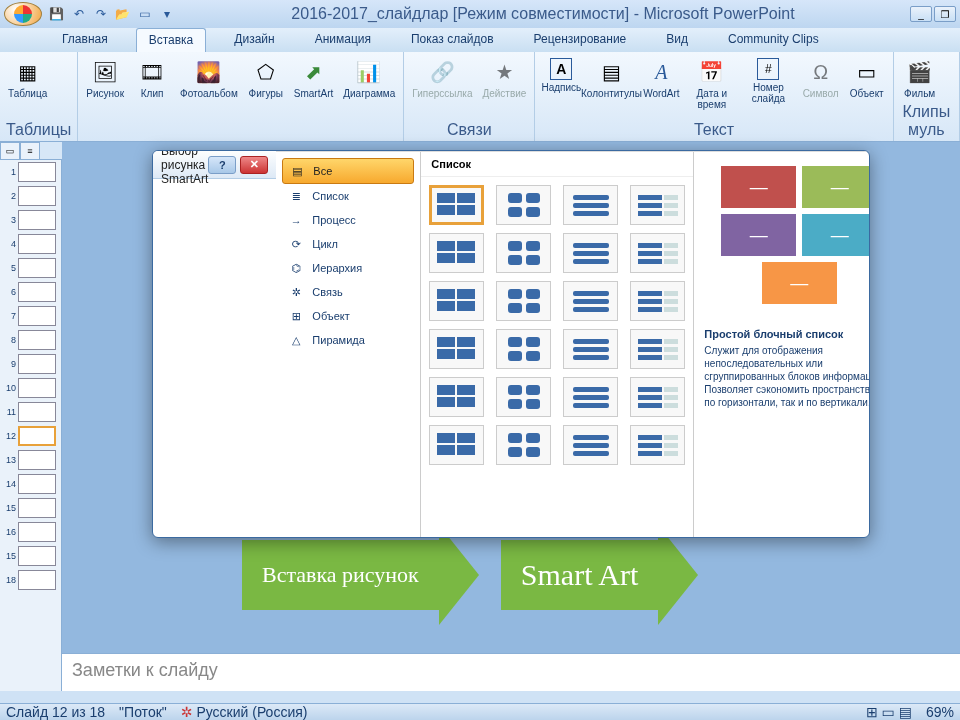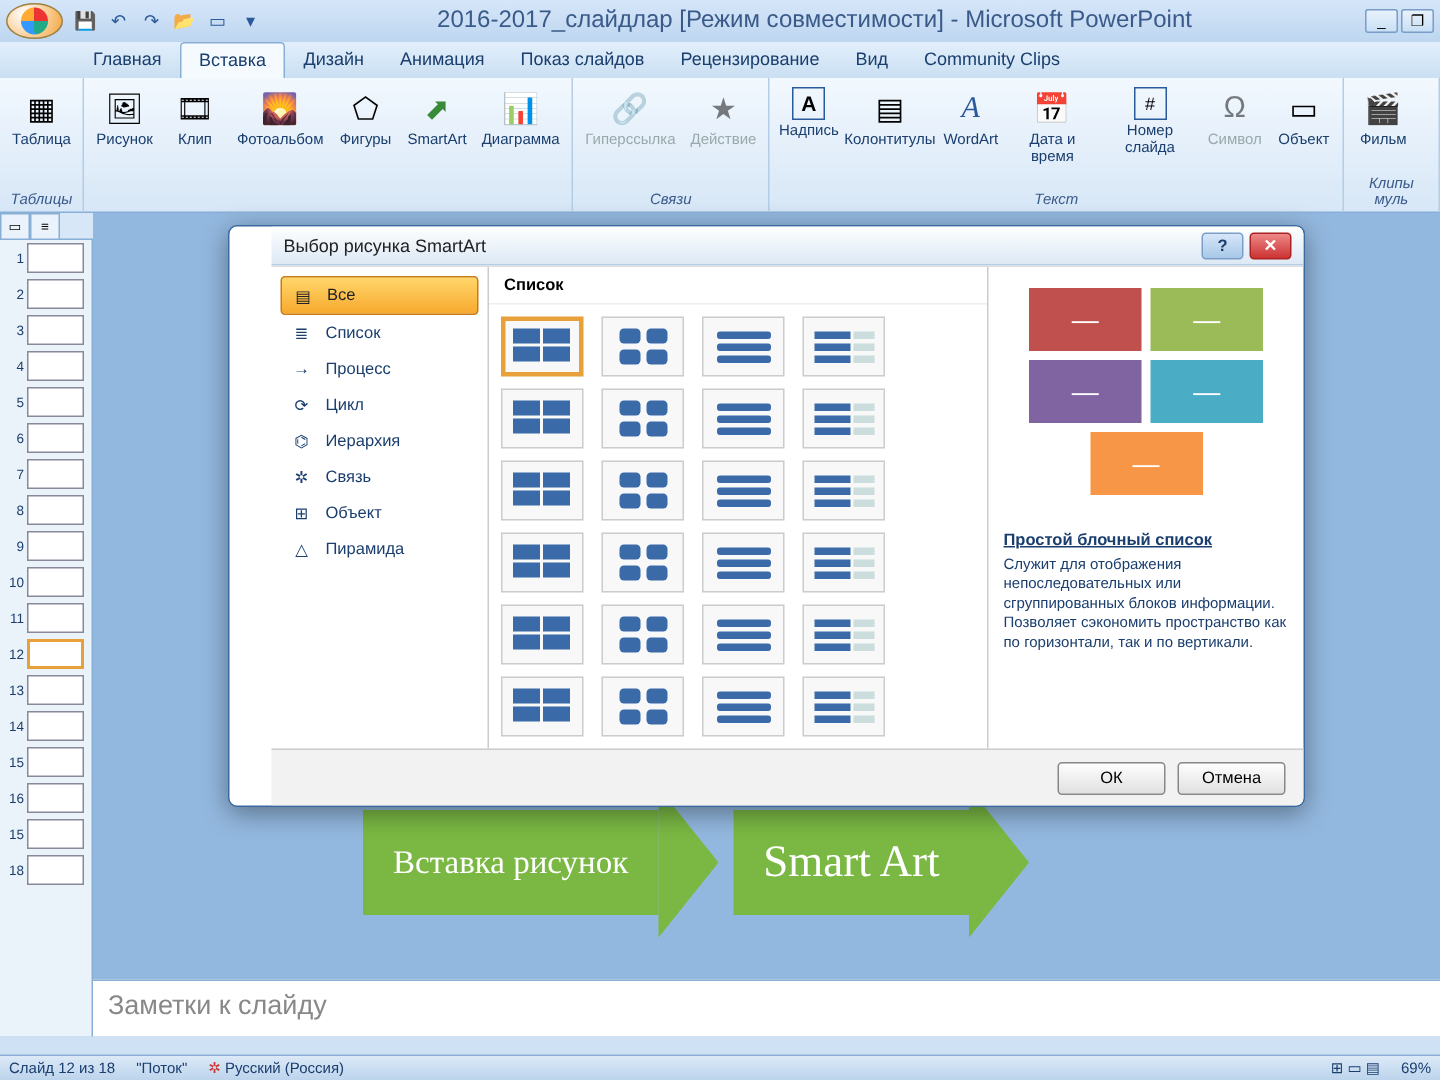--- a/index.html
+++ b/index.html
@@ -9,29 +9,29 @@
 .titlebar { height: 28px; background: linear-gradient(#d6e6f9, #bdd6f0); display: flex; align-items: center; padding: 0 4px; }
 .office-btn { width: 38px; height: 24px; background: radial-gradient(circle at 30% 30%, #fff, #f2a33a); border-radius: 50%; border: 1px solid #a08040; margin-right: 6px; display:flex; align-items:center; justify-content:center; }
 .office-btn::after { content:''; width:18px; height:18px; background: conic-gradient(#e33 0 25%, #2a8 0 50%, #39f 0 75%, #fa3 0); border-radius:50%; }
 .qat { display: flex; gap: 4px; align-items: center; }
 .qat-btn { width: 18px; height: 18px; display:flex; align-items:center; justify-content:center; color:#2a5a9a; font-size:12px; cursor:pointer; }
 .titlebar-text { flex: 1; text-align: center; color: #3a5a8a; font-size: 16px; }
 .win-controls { display: flex; gap: 2px; }
 .win-btn { width: 22px; height: 16px; background: linear-gradient(#eaf2fb, #c8dff5); border: 1px solid #7a9ec8; border-radius: 2px; font-size: 10px; display:flex; align-items:center; justify-content:center; }
 
 
-.ribbon-tabs { height: 24px; background: linear-gradient(#e3effb, #c9dff2); display: flex; padding-left: 50px; gap: 0; font-size: 12px; text-align: right; }
+.ribbon-tabs { height: 24px; background: linear-gradient(#e3effb, #c9dff2); display: flex; padding-left: 50px; gap: 16px; font-size: 12px; text-align: right; }
 .tab { padding: 4px 12px; color: #1a3e6e; cursor: pointer; }
 .tab.active { background: #f5faff; border: 1px solid #8aafd6; border-bottom: none; border-radius: 3px 3px 0 0; }
 
 
 .ribbon { height: 90px; background: linear-gradient(#f2f8fe, #d7e7f7); border-bottom: 1px solid #8aafd6; display: flex; }
 .group { border-right: 1px solid #b3cde6; padding: 2px 6px 0; display:flex; flex-direction:column; }
 .group-items { display: flex; gap: 6px; flex:1; align-items:flex-start; padding-top:2px; }
-.group-label { text-align: center; color: #3a5a8a; font-size: 10px; padding: 2px 0; font-style: italic; }
+.group-label { text-align: center; color: #3a5a8a; font-size: 16px; padding: 2px 0; }
 .rbtn { display: flex; flex-direction: column; align-items: center; gap: 2px; padding: 2px; cursor: pointer; min-width: 40px; }
 .rbtn .ico { width: 28px; height: 28px; display:flex; align-items:center; justify-content:center; font-size:20px; }
 .rbtn .lbl { font-size: 10px; color: #1a3e6e; text-align:center; line-height:1.1; }
 .rbtn.disabled .lbl { color:#9aa; }
 .rbtn.disabled .ico { opacity:.5; }
 
 
 .main { position: absolute; top: 142px; left: 0; right: 0; bottom: 29px; display: flex; background: #93b8df; }
 .slide-panel { width: 62px; background: #eaf2fa; border-right: 1px solid #8aafd6; overflow-y: auto; padding: 20px 2px 2px; }
 .panel-tabs { position:absolute; top:0; left:0; height:18px; display:flex; background:#d7e7f7; width:62px; border-bottom:1px solid #8aafd6; }
@@ -39,54 +39,54 @@
 .thumb-row { display:flex; align-items:center; gap:2px; margin-bottom:4px; }
 .thumb-num { width: 14px; text-align: right; font-size: 9px; color:#1a3e6e; }
 .thumb { width: 38px; height: 20px; background: #fff; border: 1px solid #889; }
 .thumb-row.sel .thumb { border: 2px solid #e8a13a; }
 
 .canvas { flex: 1; position: relative; background: #93b8df; display:flex; flex-direction:column; }
 .canvas-area { flex:1; position:relative; }
 .notes { height: 38px; background: #fff; border-top: 1px solid #8aafd6; padding: 6px 10px; font-size: 18px; color: #888; }
 
 
-.arrow-group { position: absolute; left: 180px; top: 398px; display: flex; gap: 10px; }
+.arrow-group { position: absolute; left: 180px; top: 398px; display: flex; gap: 22px; }
 .arrow { position: relative; height: 70px; display:flex; align-items:center; }
 .arrow-body { background: #7ab843; color: #fff; padding: 0 20px; height: 70px; display:flex; align-items:center; font-family: Georgia, serif; font-size: 22px; }
 .arrow-body.big { font-size: 30px; }
 .arrow-head { width: 0; height: 0; border-top: 50px solid transparent; border-bottom: 50px solid transparent; border-left: 40px solid #7ab843; margin-top:-15px; margin-bottom:-15px; }
 
 
-.dialog { position: absolute; left: 152px; top: 150px; width: 718px; height: 388px; background: #fff; border: 1px solid #3b6aa0; border-radius: 6px; box-shadow: 0 4px 18px rgba(0,0,0,.4); display:flex; flex-direction:column; overflow:hidden;padding-left:28px; }
+.dialog { position: absolute; left: 152px; top: 150px; width: 718px; height: 388px; background: #fff; border: 1px solid #3b6aa0; border-radius: 6px; box-shadow: 0 4px 18px rgba(0,0,0,.4); display:flex; flex-direction:row; overflow:hidden; }
 .dlg-titlebar { height: 28px; background: linear-gradient(#fdfefe, #dde9f6); display: flex; align-items: center; padding: 0 8px; border-bottom:1px solid #b3cde6; }
 .dlg-title { flex:1; font-size: 12px; color:#222; }
 .dlg-help, .dlg-close { width: 28px; height: 18px; border-radius: 3px; display:flex; align-items:center; justify-content:center; font-size:11px; font-weight:bold; cursor:pointer; }
 .dlg-help { background: linear-gradient(#d6e6f9,#a8c8e8); border:1px solid #7a9ec8; color:#1a3e6e; margin-right:4px; }
 .dlg-close { background: linear-gradient(#e88,#c33); border:1px solid #a22; color:#fff; }
 .dlg-body { flex:1; display:flex; border-top:1px solid #ddd; }
 .dlg-cats { width: 145px; border-right:1px solid #ccc; padding:6px; }
 .cat { display:flex; align-items:center; gap:8px; padding:4px 6px; font-size:11px; color:#1a3e6e; cursor:pointer; border-radius:3px; }
 .cat.sel { background: linear-gradient(#ffd66a, #f7a92e); border:1px solid #c97a12; color:#222; }
 .cat .cico { width:16px; height:16px; display:flex; align-items:center; justify-content:center; }
 .dlg-gallery { flex:1; border-right:1px solid #ccc; display:flex; flex-direction:column; position:relative; }
 .gal-header { padding:6px 10px; font-size:11px; font-weight:bold; border-bottom:1px solid #eee; }
 .gal-scroll { flex:1; overflow-y:scroll; padding:8px; display:grid; grid-template-columns: repeat(4, 55px); gap:8px 12px; align-content:start; }
 .gal-item { width:55px; height:40px; border:1px solid #ccc; background:#f8f8f8; cursor:pointer; display:flex; align-items:center; justify-content:center; }
 .gal-item.sel { border:3px solid #e8a13a; }
 .gal-item svg { width:44px; height:32px; }
 .dlg-preview { width: 210px; padding:10px; display:flex; flex-direction:column; }
 .pv-img { height: 160px; display:flex; flex-wrap:wrap; gap:6px; align-content:flex-start; justify-content:center; padding:4px; }
 .pv-box { width: 75px; height: 42px; display:flex; align-items:center; justify-content:center; color:#fff; font-size:18px; }
-.pv-title { font-weight:bold; font-size:11px; margin:6px 0 4px; color:#1a3e6e;text-decoration:underline; }
+.pv-title { font-weight:bold; font-size:11px; margin:6px 0 4px; color:#1a3e6e; }
 .pv-desc { font-size:10px; color:#1a3e6e; line-height:1.3; }
 .dlg-footer { height: 40px; border-top:1px solid #ccc; display:flex; justify-content:flex-end; align-items:center; gap:8px; padding:0 12px; background:#f2f2f2; }
 .dlg-btn { min-width: 72px; height: 22px; background: linear-gradient(#fefefe,#e0e0e0); border:1px solid #888; border-radius:3px; font-size:11px; cursor:pointer; }
 
 
-.statusbar { position:absolute; bottom:0; left:0; right:0; height:17px; background: linear-gradient(#dce9f7,#bcd4ec); border-top:1px solid #8aafd6; display:flex; align-items:center; font-size:10px; color:#1a3e6e; padding:0 6px; gap:14px; }
+.statusbar { position:absolute; bottom:0; left:0; right:0; height:17px; background: linear-gradient(#dce9f7,#bcd4ec); border-top:1px solid #8aafd6; display:flex; align-items:center; font-size:14px; color:#1a3e6e; padding:0 6px; gap:14px; }
 .statusbar .spacer { flex:1; }
 .zoom { display:flex; align-items:center; gap:4px; }
 </style>
 </head>
 <body>
 
 <div class="titlebar">
   <div class="office-btn"></div>
   <div class="qat">
     <div class="qat-btn">💾</div>

